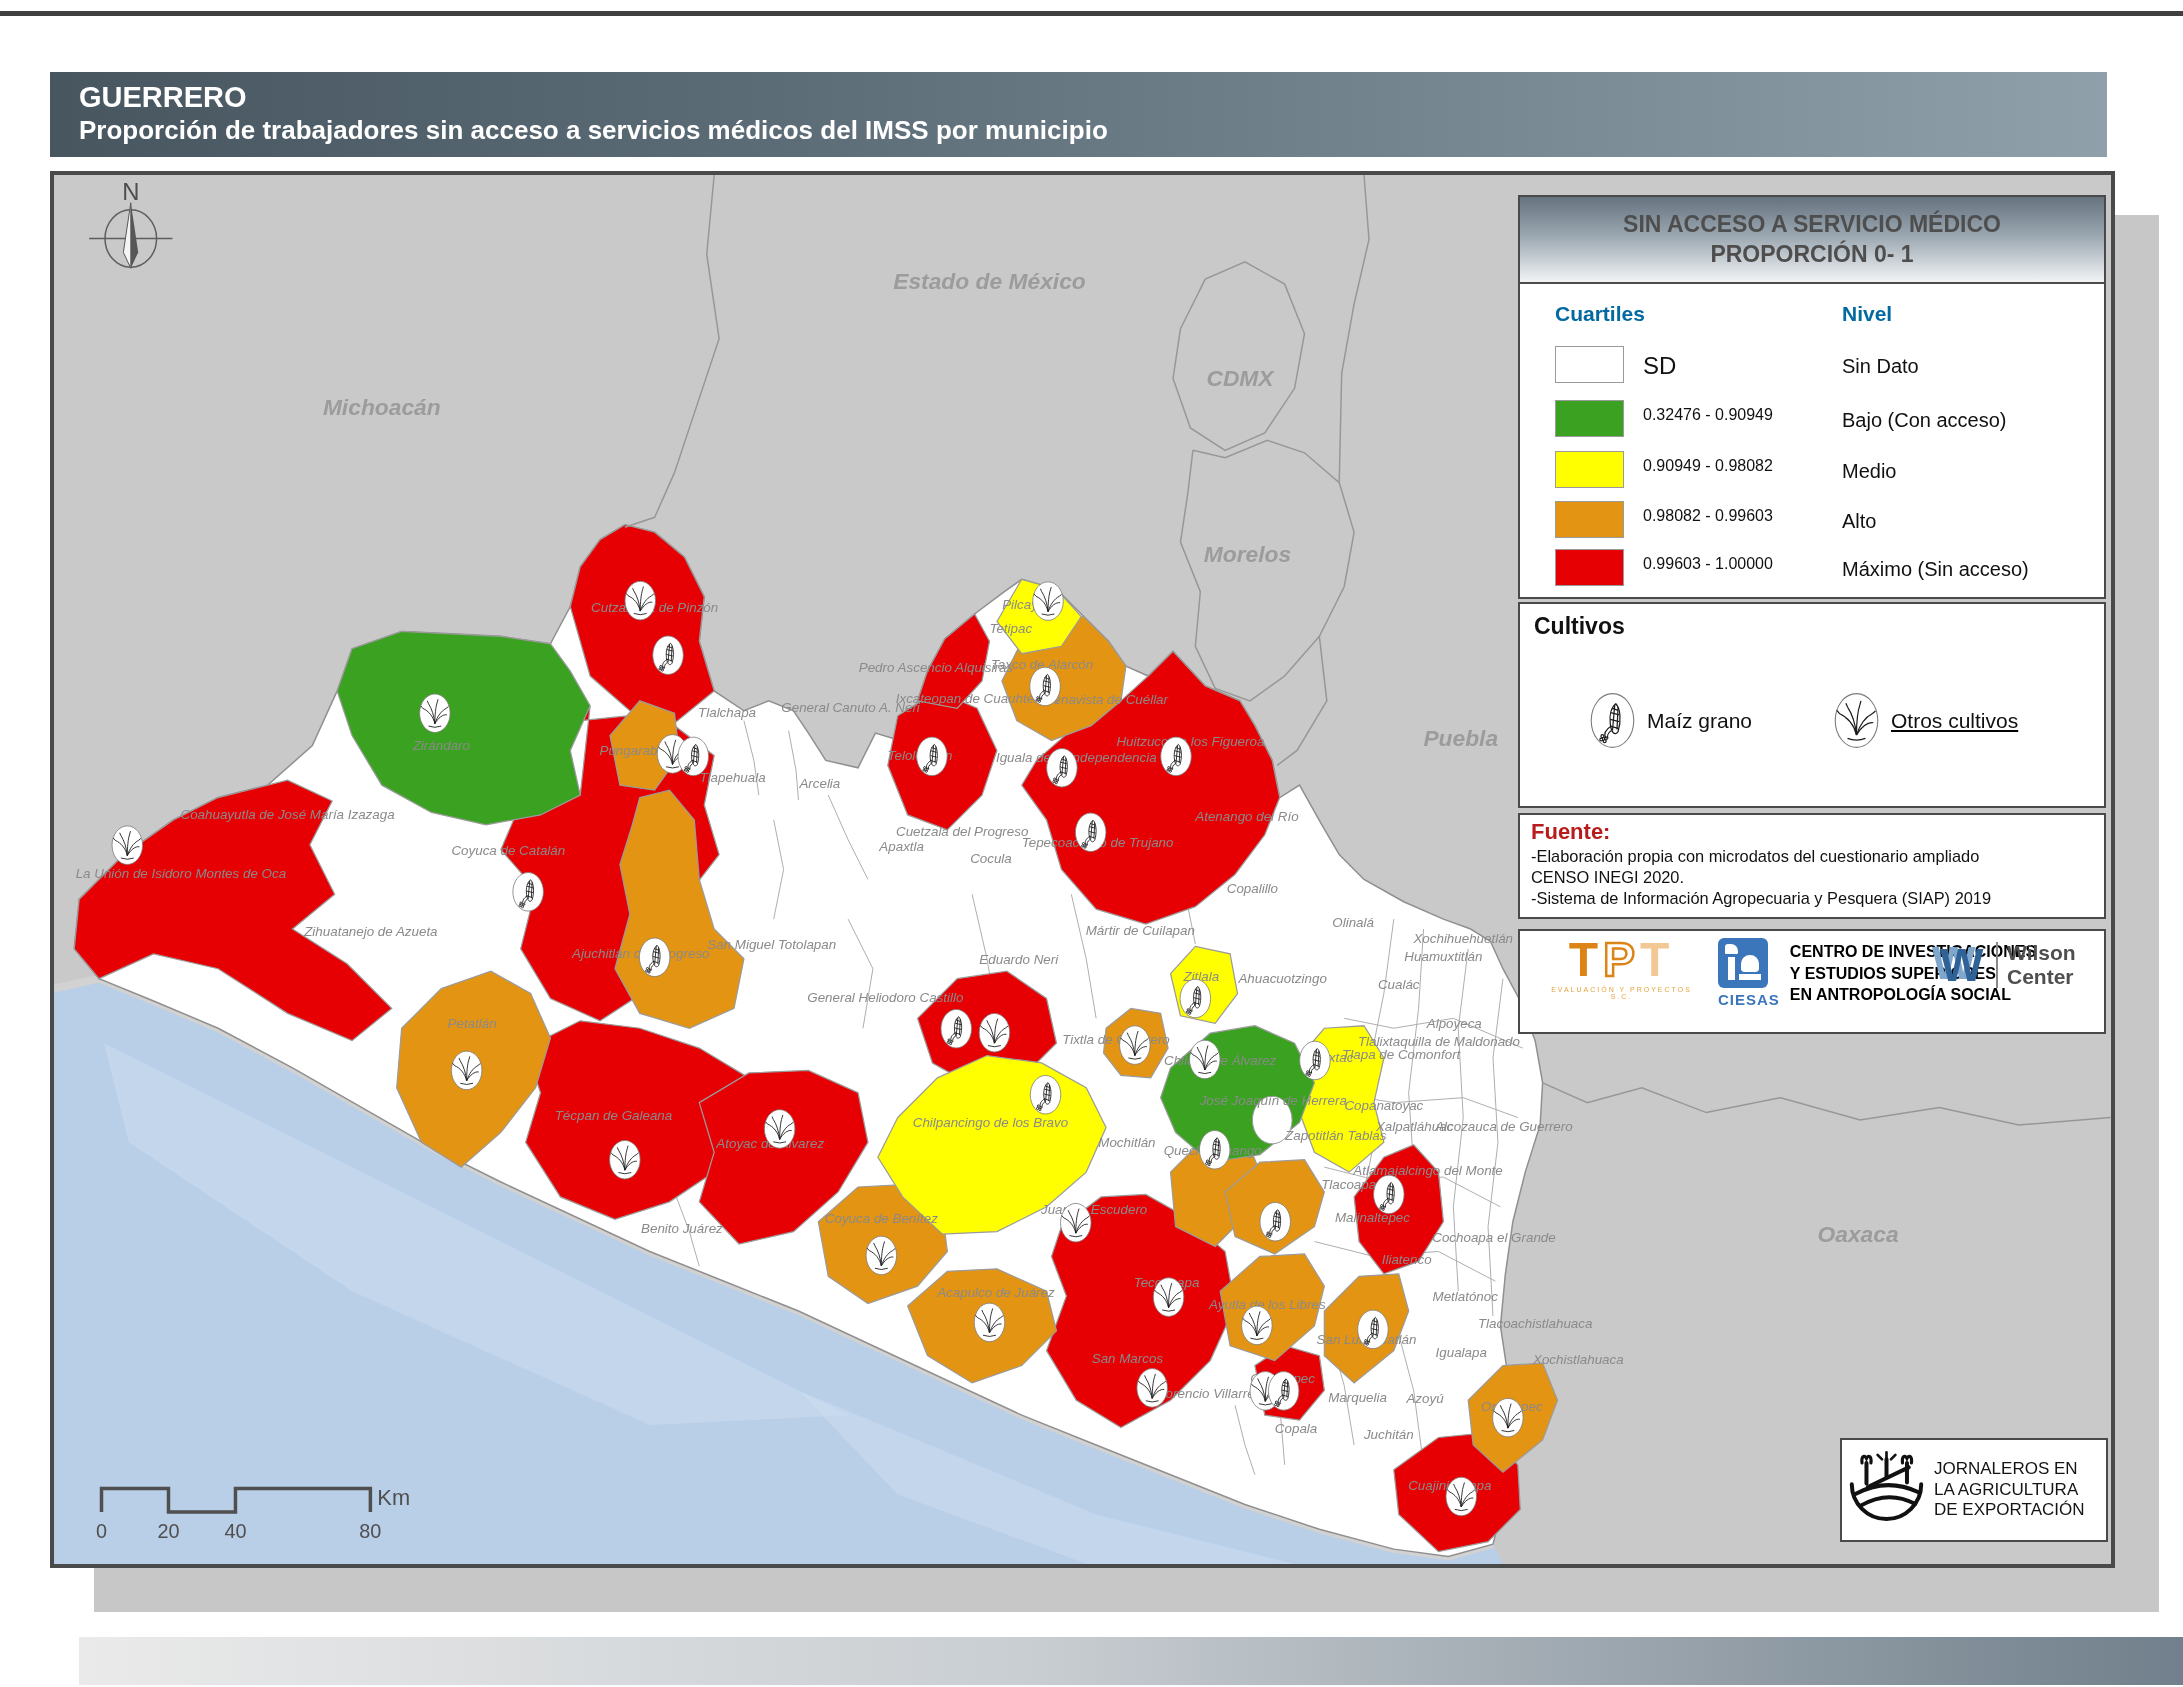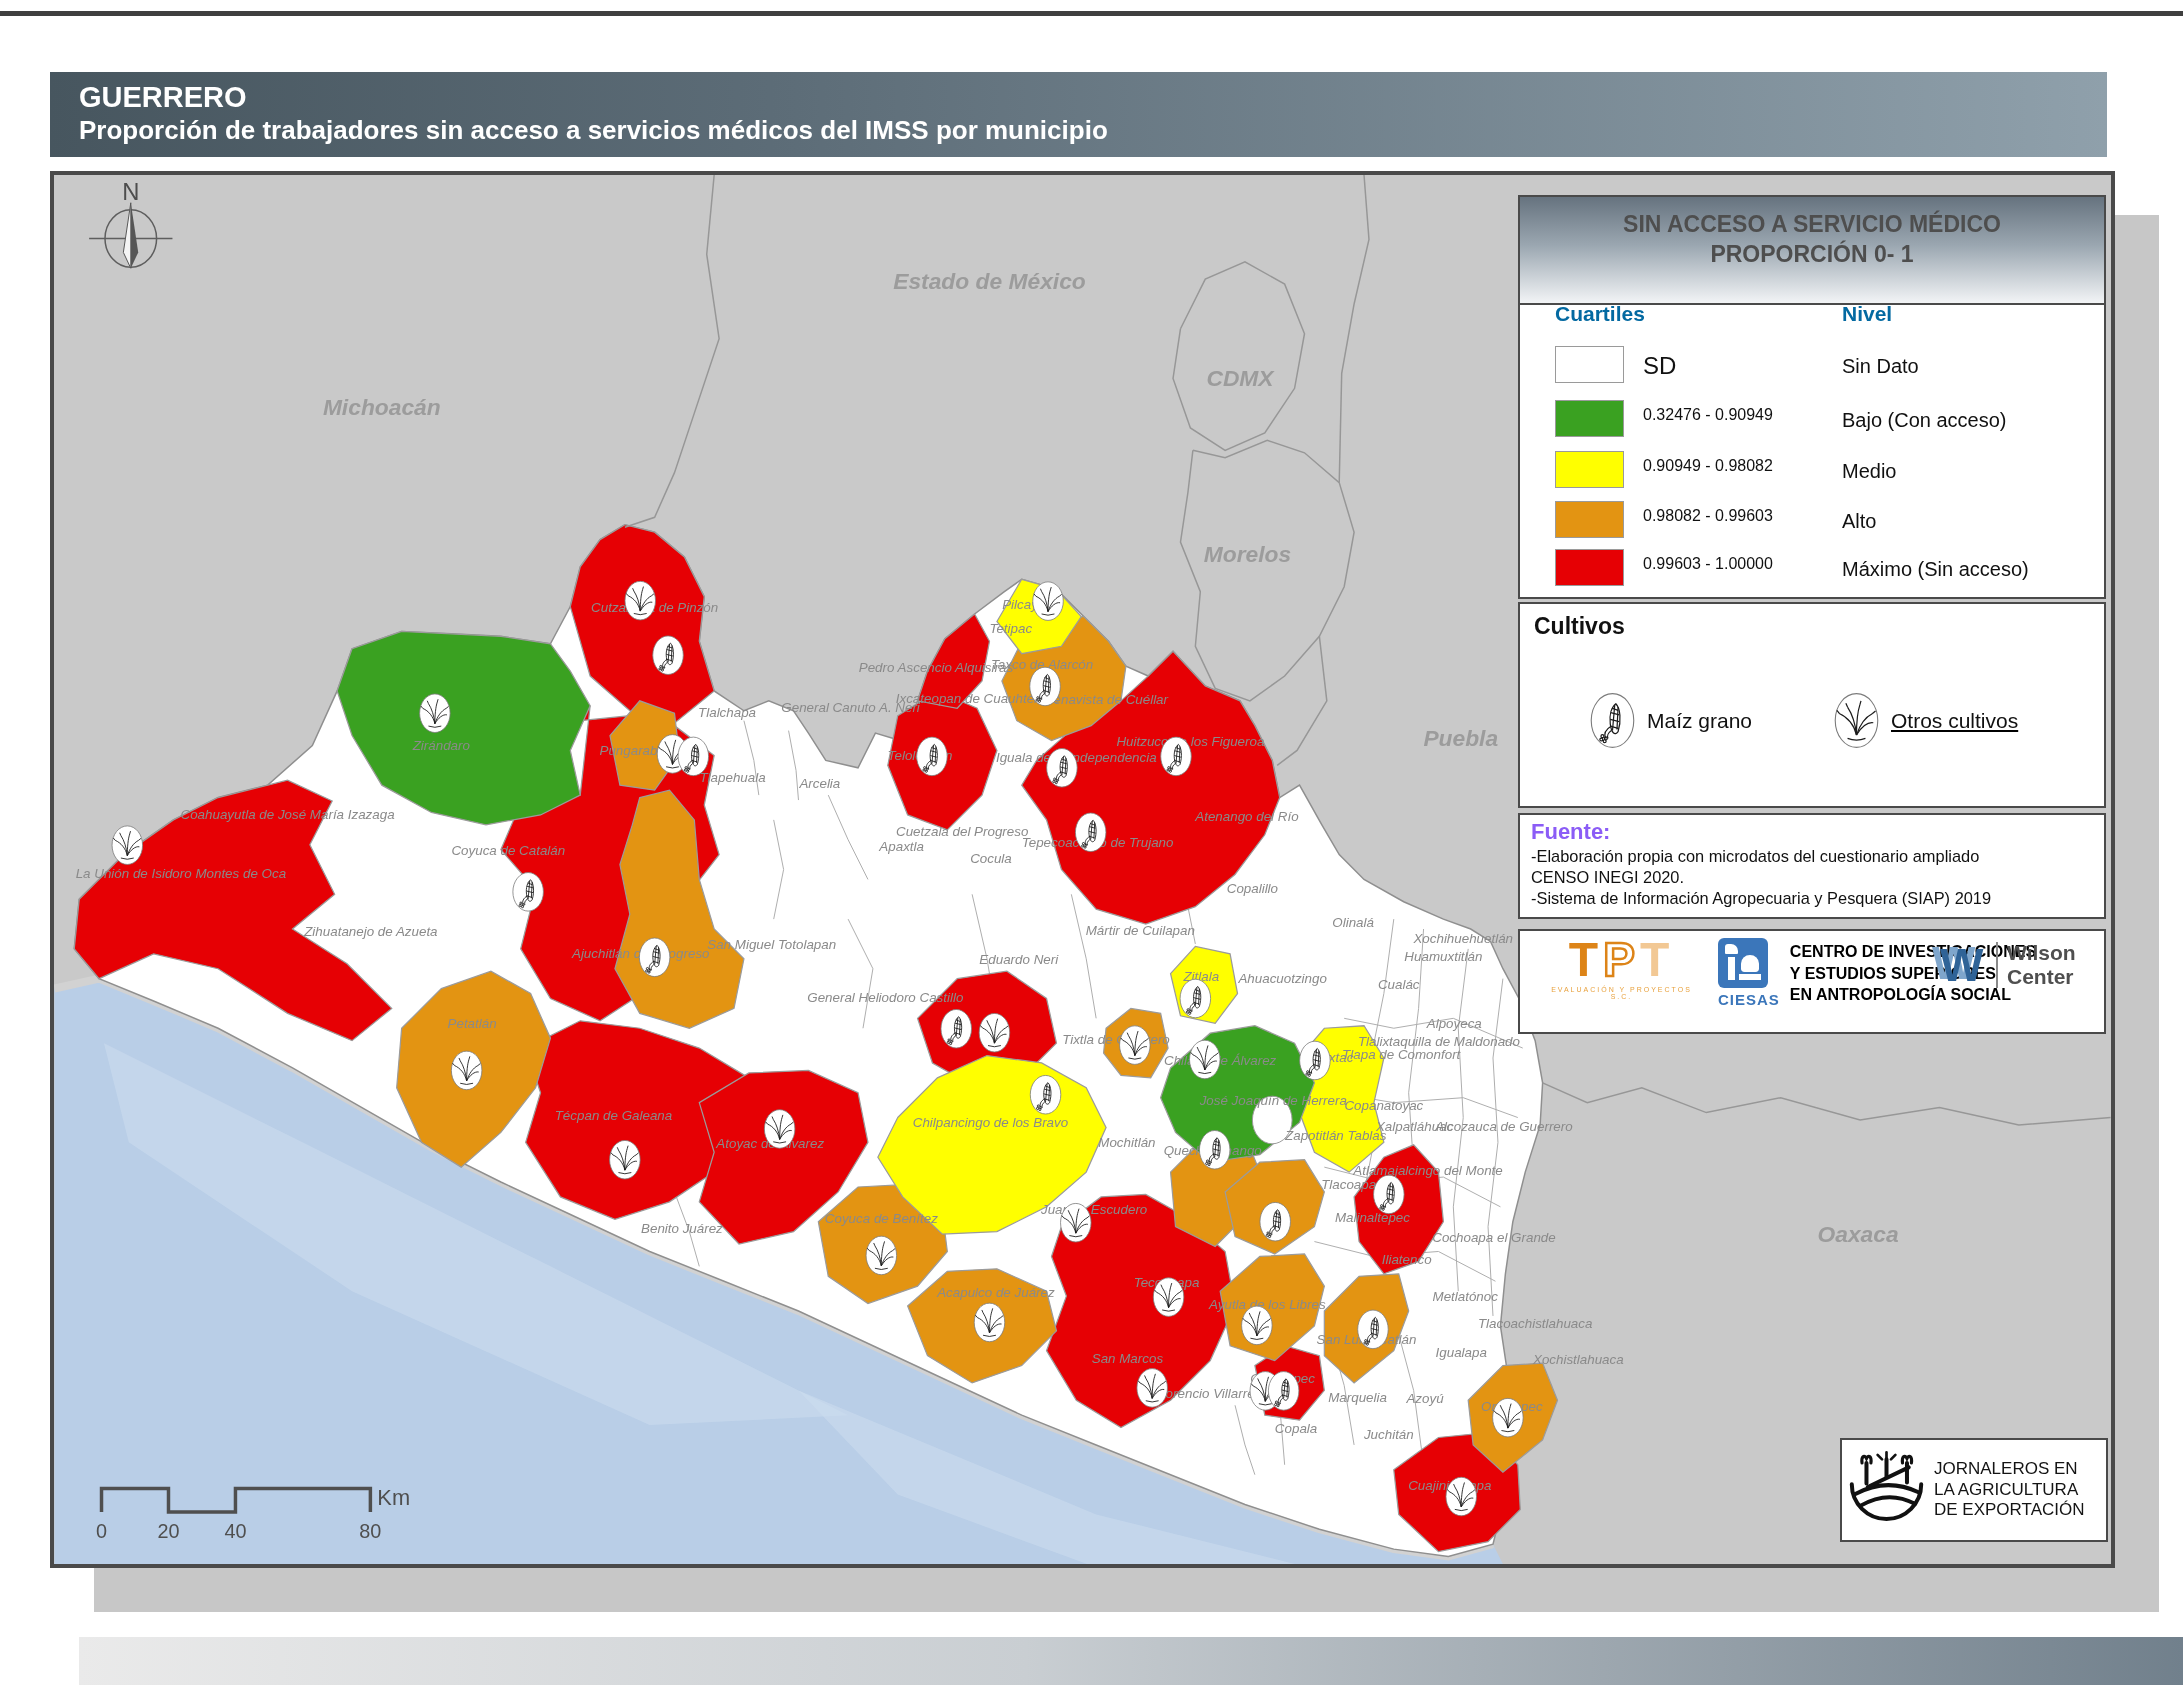--- a/index.html
+++ b/index.html
@@ -23,35 +23,35 @@
   #map-svg{position:absolute;left:0;top:0;}
   svg text{font-family:"Liberation Sans", sans-serif;}
   .muni-label{font-size:27px;font-style:italic;fill:#8a8a8a;text-anchor:middle;}
   .state-label{font-size:46px;font-weight:bold;font-style:italic;fill:#9c9c9c;text-anchor:middle;}
   .north-n{font-size:48px;fill:#4d4d4d;}
   .sb-num{font-size:40px;fill:#4f4f4f;text-anchor:middle;}
   .sb-km{font-size:44px;fill:#4f4f4f;}
   .panel{position:absolute;background:#ffffff;border:2.5px solid #4a4a4a;box-sizing:border-box;}
   #legend{left:1464px;top:20px;width:588px;height:404px;}
   .legend-head{
-    height:108px;border-bottom:2px solid #4a4a4a;
+    height:87px;border-bottom:2px solid #4a4a4a;
     background:linear-gradient(180deg,#66737f 0%,#9aa6b0 45%,#f2f4f6 100%);
     text-align:center;color:#4e4e4e;font-weight:bold;font-size:23px;line-height:1.3;padding-top:13px;box-sizing:border-box;
   }
   .colhead{position:absolute;font-size:21px;font-weight:bold;color:#0369a1;}
   .lrow{position:absolute;left:0;width:100%;height:40px;}
   .swatch{position:absolute;left:35px;top:0;width:69px;height:37px;border:1px solid #9a9a9a;box-sizing:border-box;}
   .range{position:absolute;left:123px;top:6px;font-size:16px;color:#111;}
   .nivel{position:absolute;left:322px;top:9px;font-size:20px;color:#111;}
   #cultivos{left:1464px;top:427px;width:588px;height:206px;}
   .cult-head{font-size:23px;font-weight:bold;color:#111;margin:9px 0 0 14px;}
   .cult-item{position:absolute;top:87px;display:flex;align-items:center;}
   .cult-label{font-size:21px;color:#111;margin-left:11px;}
   #fuente{left:1464px;top:638px;width:588px;height:106px;}
-  .fuente-head{font-size:22px;font-weight:bold;color:#8b5cf6;margin:4px 0 1px 11px;}
+  .fuente-head{font-size:22px;font-weight:bold;color:#b91c1c;margin:4px 0 1px 11px;}
   .fuente-line{font-size:16.4px;color:#111;margin-left:11px;line-height:1.28;}
   #logos{left:1464px;top:754px;width:588px;height:105px;}
   .tpt{position:absolute;left:27px;top:5px;width:149px;text-align:center;}
   .tpt-word{font-size:48px;font-weight:bold;letter-spacing:5px;color:#dd8418;line-height:1;}
   .tpt-word .p{color:#ffffff;-webkit-text-stroke:2.5px #dd8418;}
   .tpt-word .t2{color:#f2c894;}
   .tpt-sub{font-size:7px;letter-spacing:2px;color:#e8a13d;margin-top:2px;}
   .ciesas{position:absolute;left:198px;top:7px;display:flex;}
   .ciesas-icon{width:50px;height:50px;background:#3b76ba;border-radius:6px;position:relative;}
   .ciesas-icon .g1{position:absolute;left:7px;top:6px;width:13px;height:10px;background:#fff;border-radius:3px 7px 1px 1px;}

